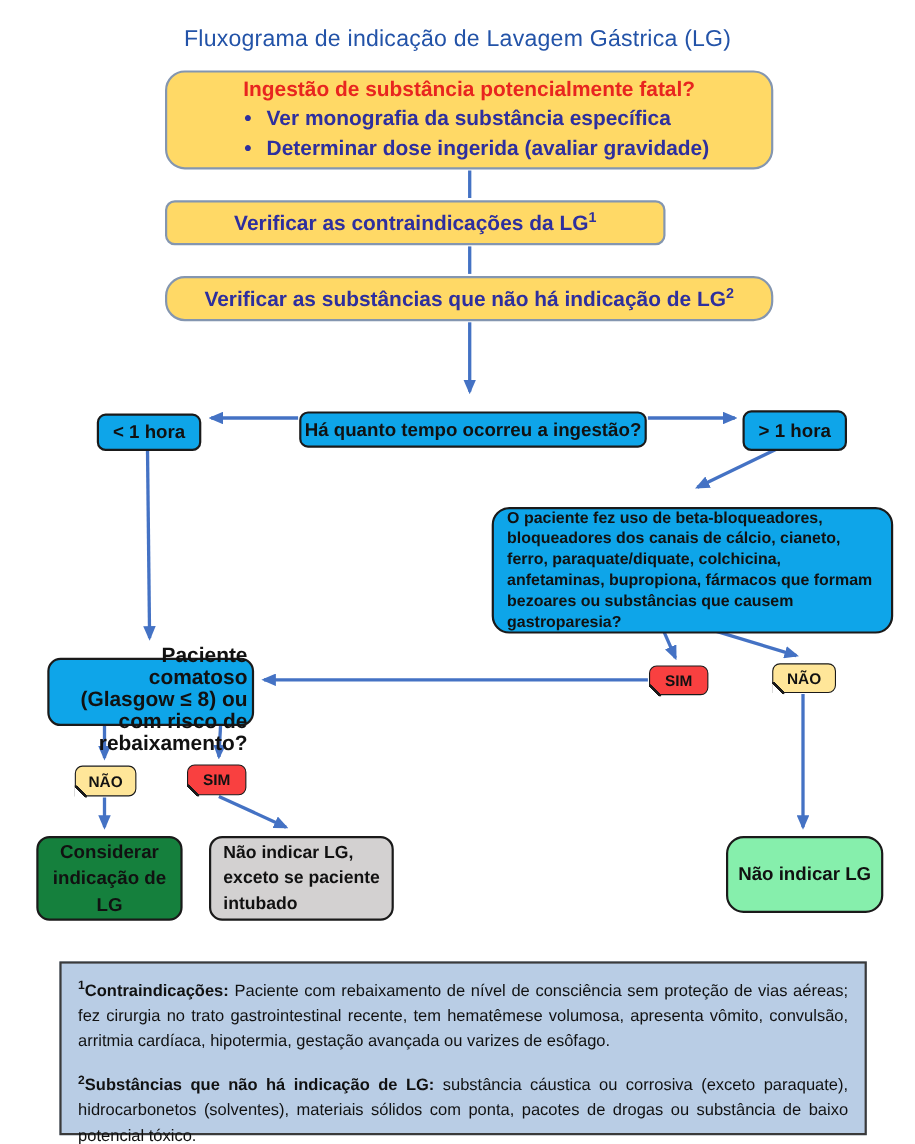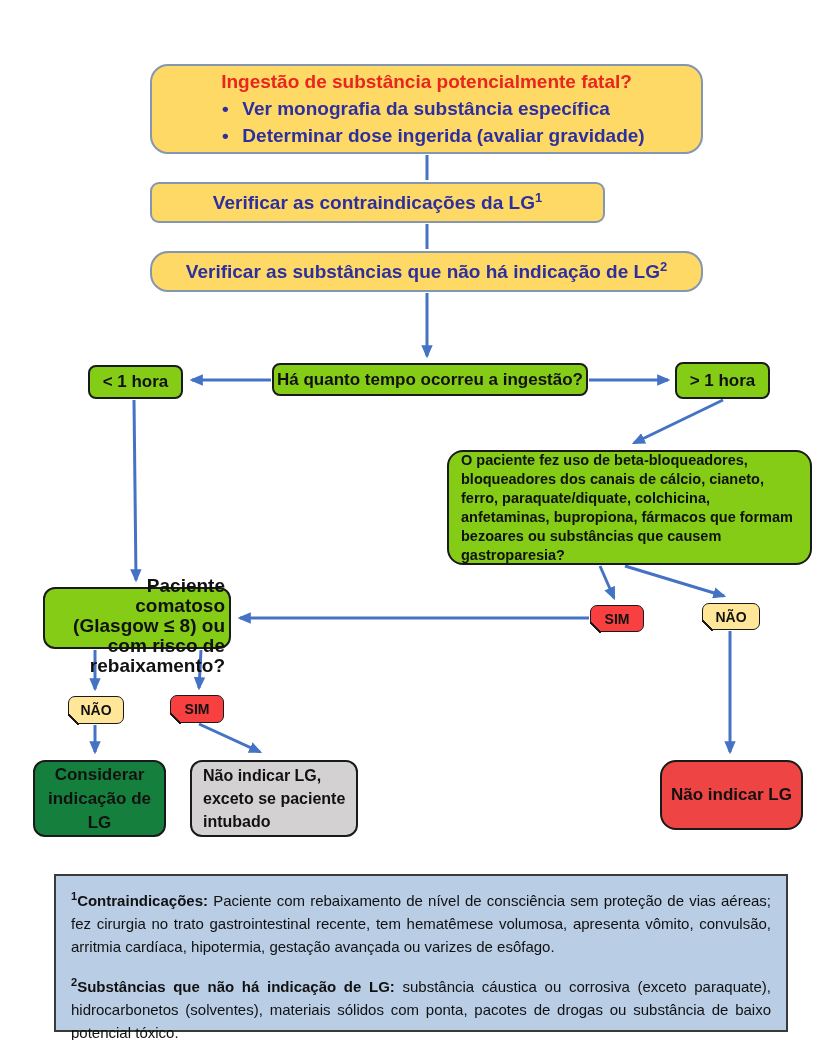--- a/index.html
+++ b/index.html
@@ -21,23 +21,23 @@
   #box-fatal .q{color:#E8251F;font-weight:bold;font-size:19px;line-height:26px;}
   .bullets{width:auto;margin:0 auto;text-align:left;}
   .bullet-row{color:#2E2F9E;font-weight:bold;font-size:19px;line-height:27px;display:flex;}
   .bullet-row .bullet{width:34px;text-align:center;flex:0 0 auto;}
   #box-contra{left:150px;top:182px;width:455px;height:41px;border-radius:9px;}
   #box-noindic{left:150px;top:251px;width:553px;height:41px;border-radius:18px;}
   .goldtext{color:#2E2F9E;font-weight:bold;font-size:19px;}
   .goldtext sup{font-size:13px;}
   
   .blue{
-    background:#84cc16;border:2px solid #1a1a1a;border-radius:8px;
+    background:#0ea5e9;border:2px solid #1a1a1a;border-radius:8px;
     display:flex;align-items:center;justify-content:center;
-    color:#111;font-weight:bold;
+    color:#111;font-weight:bold;margin-top:11px;
   }
   #box-time{left:272px;top:363px;width:316px;height:33px;font-size:17px;}
   #box-lt1h{left:88px;top:365px;width:95px;height:34px;font-size:17px;}
   #box-gt1h{left:675px;top:362px;width:95px;height:37px;font-size:17px;}
   #box-drugs{
     left:447px;top:450px;width:365px;height:115px;border-radius:16px;
     font-size:14.5px;line-height:19px;justify-content:flex-start;
     padding:6px 10px 6px 12px;text-align:left;
   }
   #box-coma{
@@ -66,21 +66,21 @@
   #tag-nao-left{left:68px;top:696px;width:56px;height:28px;}
   #tag-sim-left{left:170px;top:695px;width:54px;height:28px;}
   
   .result{
     position:absolute;box-sizing:border-box;border:2px solid #1a1a1a;border-radius:12px;
     display:flex;align-items:center;justify-content:center;
     font-weight:bold;font-size:17px;line-height:24px;color:#111;
   }
   #box-consider{left:33px;top:760px;width:133px;height:77px;background:#15803d;text-align:center;padding:0 8px;}
   #box-notindic1{left:190px;top:760px;width:168px;height:77px;background:#D3D1D1;text-align:left;padding:0 6px 0 11px;font-size:16px;line-height:23px;}
-  #box-notindic2{left:660px;top:760px;width:143px;height:70px;background:#ef4444;border-radius:16px;text-align:center;}
+  #box-notindic2{left:660px;top:760px;width:143px;height:70px;background:#86efac;border-radius:16px;text-align:center;}
   
   #footnotes{
     left:54px;top:874px;width:734px;height:158px;background:#B9CDE5;
     border:2px solid #3a3a3a;padding:9px 15px 9px 15px;color:#111;
     font-size:15px;line-height:23px;text-align:justify;
   }
   #footnotes p{margin:0 0 13px 0;}
   #footnotes p:last-child{margin-bottom:0;}
   #footnotes b{font-weight:bold;}
   #footnotes sup{font-size:11px;font-weight:bold;}
@@ -110,20 +110,21 @@
       <line x1="625" y1="566" x2="724" y2="596" marker-end="url(#ah)"></line>
       <line x1="589" y1="618" x2="240" y2="618" marker-end="url(#ah)"></line>
       <line x1="95" y1="650" x2="95" y2="689" marker-end="url(#ah)"></line>
       <line x1="201" y1="650" x2="199" y2="688" marker-end="url(#ah)"></line>
       <line x1="95" y1="725" x2="95" y2="752" marker-end="url(#ah)"></line>
       <line x1="199" y1="724" x2="260" y2="752" marker-end="url(#ah)"></line>
       <line x1="730" y1="631" x2="730" y2="752" marker-end="url(#ah)"></line>
     </g>
   </svg>
 
+  <div id="title" class="abs">Fluxograma de indicação de Lavagem Gástrica (LG)</div>
 
   <div id="box-fatal" class="abs gold">
     <div class="q">Ingestão de substância potencialmente fatal?</div>
     <div class="bullets">
       <div class="bullet-row">
         <span class="bullet">•</span>
         <span>Ver monografia da substância específica</span>
       </div>
       <div class="bullet-row">
         <span class="bullet">•</span>

